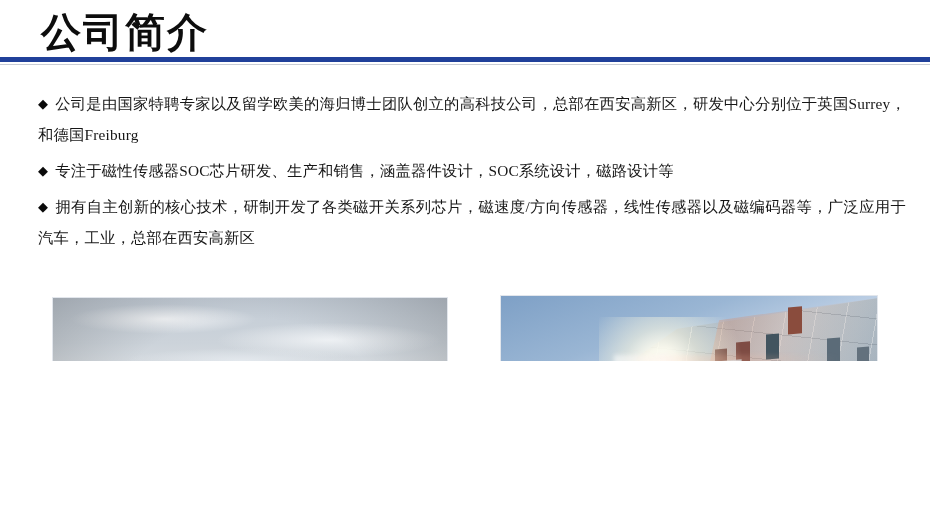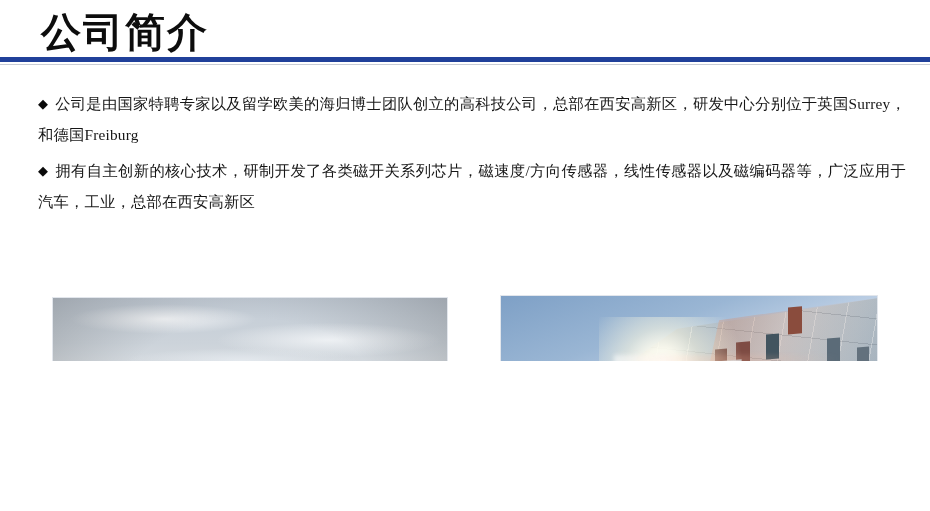--- a/index.html
+++ b/index.html
@@ -393,20 +393,23 @@
     <div class="title-rule-blue"></div>
     <div class="title-rule-grey"></div>
   </div>
 
   <div class="body-block">
 
     <div class="bullet-row">
       <span class="bullet-text"><span class="bullet-mark">◆</span><span>公司是由国家特聘专家以及留学欧美的海归博士团队创立的高科技公司，总部在西安高新区，研发中心分别位于英国Surrey，和德国Freiburg</span></span>
     </div>
 
+    <div class="bullet-row">
+      <span class="bullet-text"><span class="bullet-mark">◆</span><span>专注于磁性传感器SOC芯片研发、生产和销售，涵盖器件设计，SOC系统设计，磁路设计等</span></span>
+    </div>
 
 
     <div class="bullet-row">
       <span class="bullet-text"><span class="bullet-mark">◆</span><span>拥有自主创新的核心技术，研制开发了各类磁开关系列芯片，磁速度/方向传感器，线性传感器以及磁编码器等，广泛应用于汽车，工业，总部在西安高新区</span></span>
     </div>
 
   </div>
 
   <div class="photo photo-left">
     <div class="ph-layer L-sky"></div>

